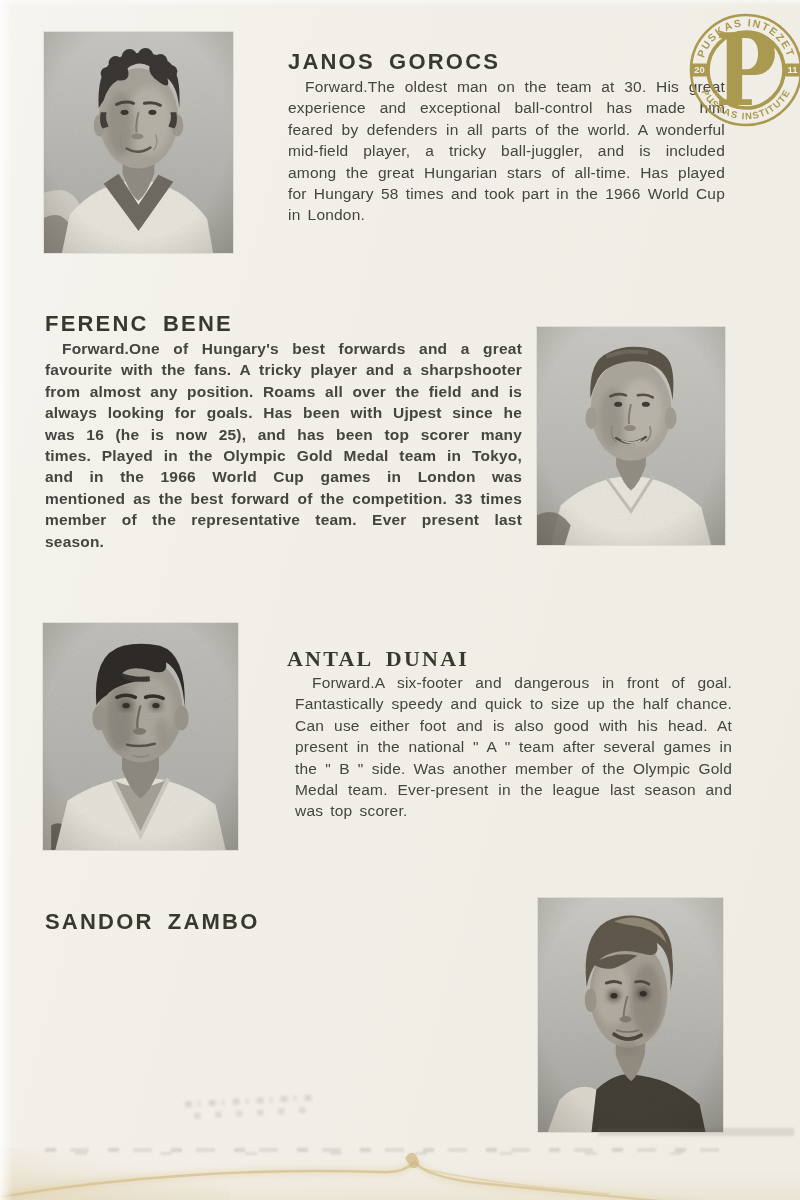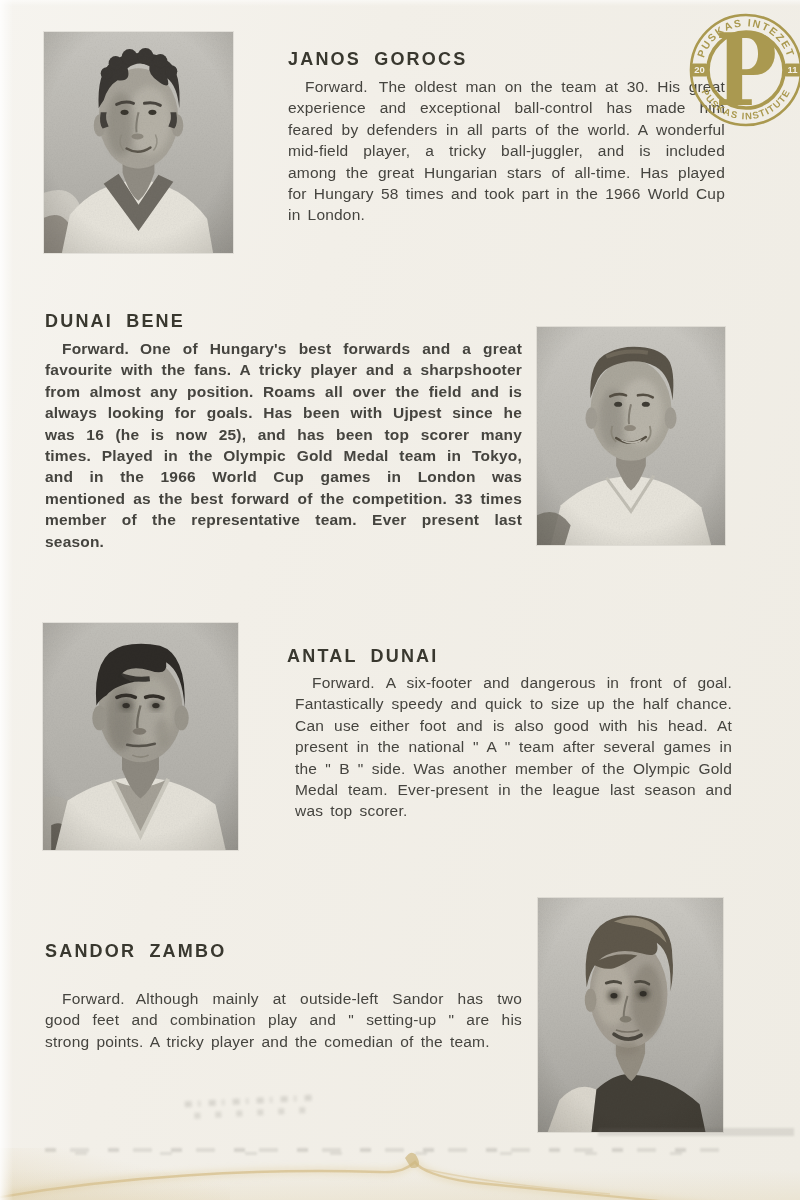--- a/index.html
+++ b/index.html
@@ -11,34 +11,34 @@
     overflow:hidden;
     font-family:"Liberation Sans",sans-serif;
   }
   .photo{
     position:absolute;
     box-shadow:0 0 0 1px rgba(70,65,55,.10);
   }
   .photo svg{display:block;width:100%;height:100%;}
   .heading{
     position:absolute;
-    font-size:18px;font-weight:700;
+    font-size:22px;font-weight:700;
     letter-spacing:2.2px;word-spacing:6px;
     color:#39382f;
     white-space:nowrap;
   }
   .para{
     position:absolute;
     font-size:15.5px;line-height:21.4px;
     color:#45443f;
     text-align:justify;
     letter-spacing:.2px;word-spacing:2.6px;
     text-indent:17px;
   }
-  .pos{margin-right:11px;}
+  .pos{}
   #stamp{
     position:absolute;left:684px;top:8px;width:124px;height:124px;
     z-index:6;opacity:.95;
   }
   .ghost{
     position:absolute;opacity:.38;
     filter:blur(1px);
   }
   #ghost1{
     left:185px;top:1094px;width:128px;height:26px;
@@ -170,21 +170,21 @@
     <text font-family="Liberation Sans, sans-serif" font-size="9.5" font-weight="700" fill="#a79548" letter-spacing="1.2">
       <textPath href="#arcBot" startOffset="50%" text-anchor="middle">PUSKAS INSTITUTE</textPath>
     </text>
     <rect x="7.5" y="55.5" width="16" height="13" rx="1.5" fill="#a79548"></rect>
     <rect x="100.5" y="55.5" width="16" height="13" rx="1.5" fill="#a79548"></rect>
     <text x="15.5" y="65.3" font-family="Liberation Sans, sans-serif" font-size="9.5" font-weight="700" fill="#f4f1e8" text-anchor="middle">20</text>
     <text x="108.5" y="65.3" font-family="Liberation Sans, sans-serif" font-size="9.5" font-weight="700" fill="#f4f1e8" text-anchor="middle">11</text>
     <text x="62" y="97" font-family="DejaVu Serif, serif" font-size="100" font-weight="700" fill="#a79548" text-anchor="middle" transform="translate(62 0) scale(0.82 1) translate(-62 0)">P</text>
   </svg>
 
-  <div class="heading" style="left:45px;top:311px;">DUNAI BENE</div>
+  <div class="heading" style="left:45px;top:311px;">FERENC BENE</div>
 
   <div class="para" style="left:45px;top:338px;width:477px;font-weight:bold;">
     <span class="pos">Forward.</span><span>One of Hungary's best forwards and a great favourite with the fans. A tricky player and a sharpshooter from almost any position. Roams all over the field and is always looking for goals. Has been with Ujpest since he was 16 (he is now 25), and has been top scorer many times. Played in the Olympic Gold Medal team in Tokyo, and in the 1966 World Cup games in London was mentioned as the best forward of the competition. 33 times member of the representative team. Ever present last season.</span>
   </div>
 
   <div class="photo" style="left:537px;top:327px;width:188px;height:218px;">
     <svg viewBox="0 0 190 220" preserveAspectRatio="none">
       <rect width="190" height="220" fill="url(#bg2)"></rect>
       <path d="M14,220 L24,180 Q55,152 95,150 Q135,152 166,182 L176,220 Z" fill="#e8e5dc"></path>
       <path d="M70,152 L95,186 L118,150" stroke="#c2bfb5" stroke-width="3" fill="none"></path>
@@ -240,31 +240,28 @@
       <ellipse cx="94" cy="105" rx="6.5" ry="3.2" fill="#7b766b" opacity=".9"></ellipse>
       <path d="M82,118 q13,3 27,-1" stroke="#56524a" stroke-width="2.5" fill="none" stroke-linecap="round"></path>
       <path d="M87,128 q8,4 16,0" stroke="#827d72" stroke-width="1.5" fill="none" opacity=".7"></path>
       <ellipse cx="74" cy="106" rx="7" ry="14" fill="#8a867c" opacity=".55" filter="url(#softB)"></ellipse>
       <ellipse cx="116" cy="106" rx="7" ry="14" fill="#8a867c" opacity=".45" filter="url(#softB)"></ellipse>
       <rect width="190" height="220" fill="url(#vig)"></rect>
       <rect width="190" height="220" filter="url(#grainF)" opacity="0.13" style="mix-blend-mode:multiply"></rect>
     </svg>
   </div>
 
-  <div class="heading" style="left:287px;top:646px;">ANTAL DUNAI</div>
+  <div class="heading" style="left:287px;top:646px;font-family:Liberation Serif, serif;">ANTAL DUNAI</div>
 
   <div class="para" style="left:295px;top:672px;width:437px;">
     <span class="pos">Forward.</span><span>A six-footer and dangerous in front of goal. Fantastically speedy and quick to size up the half chance. Can use either foot and is also good with his head. At present in the national " A " team after several games in the " B " side. Was another member of the Olympic Gold Medal team. Ever-present in the league last season and was top scorer.</span>
   </div>
 
-  <div class="heading" style="left:45px;top:941px;">SANDOR ZAMBO</div>
-
-  <div class="para" style="left:45px;top:988px;width:477px;">
-    <span class="pos">Forward.</span><span>Although mainly at outside-left Sandor has two good feet and combination play and " setting-up " are his strong points. A tricky player and the comedian of the team.</span>
-  </div>
+  <div class="heading" style="left:45px;top:909px;">SANDOR ZAMBO</div>
+
 
   <div class="photo" style="left:538px;top:898px;width:185px;height:234px;">
     <svg viewBox="0 0 190 220" preserveAspectRatio="none">
       <rect width="190" height="220" fill="url(#bg4)"></rect>
       <path d="M10,220 L22,190 Q40,172 60,180 L55,220 Z" fill="#dcd8ce"></path>
       <path d="M55,220 L60,180 Q80,164 95,166 Q135,168 166,194 L172,220 Z" fill="#433f37"></path>
       <path d="M80,118 L80,148 Q88,168 96,172 Q104,166 110,146 L110,118 Z" fill="#948e82"></path>
       <ellipse cx="95" cy="126" rx="15" ry="8" fill="#6d6559" filter="url(#softB)" opacity=".7"></ellipse>
       <ellipse cx="93" cy="90" rx="40" ry="51" fill="#a49e93"></ellipse>
       <ellipse cx="76" cy="88" rx="18" ry="32" fill="#b8b2a6" opacity=".75" filter="url(#softB)"></ellipse>

